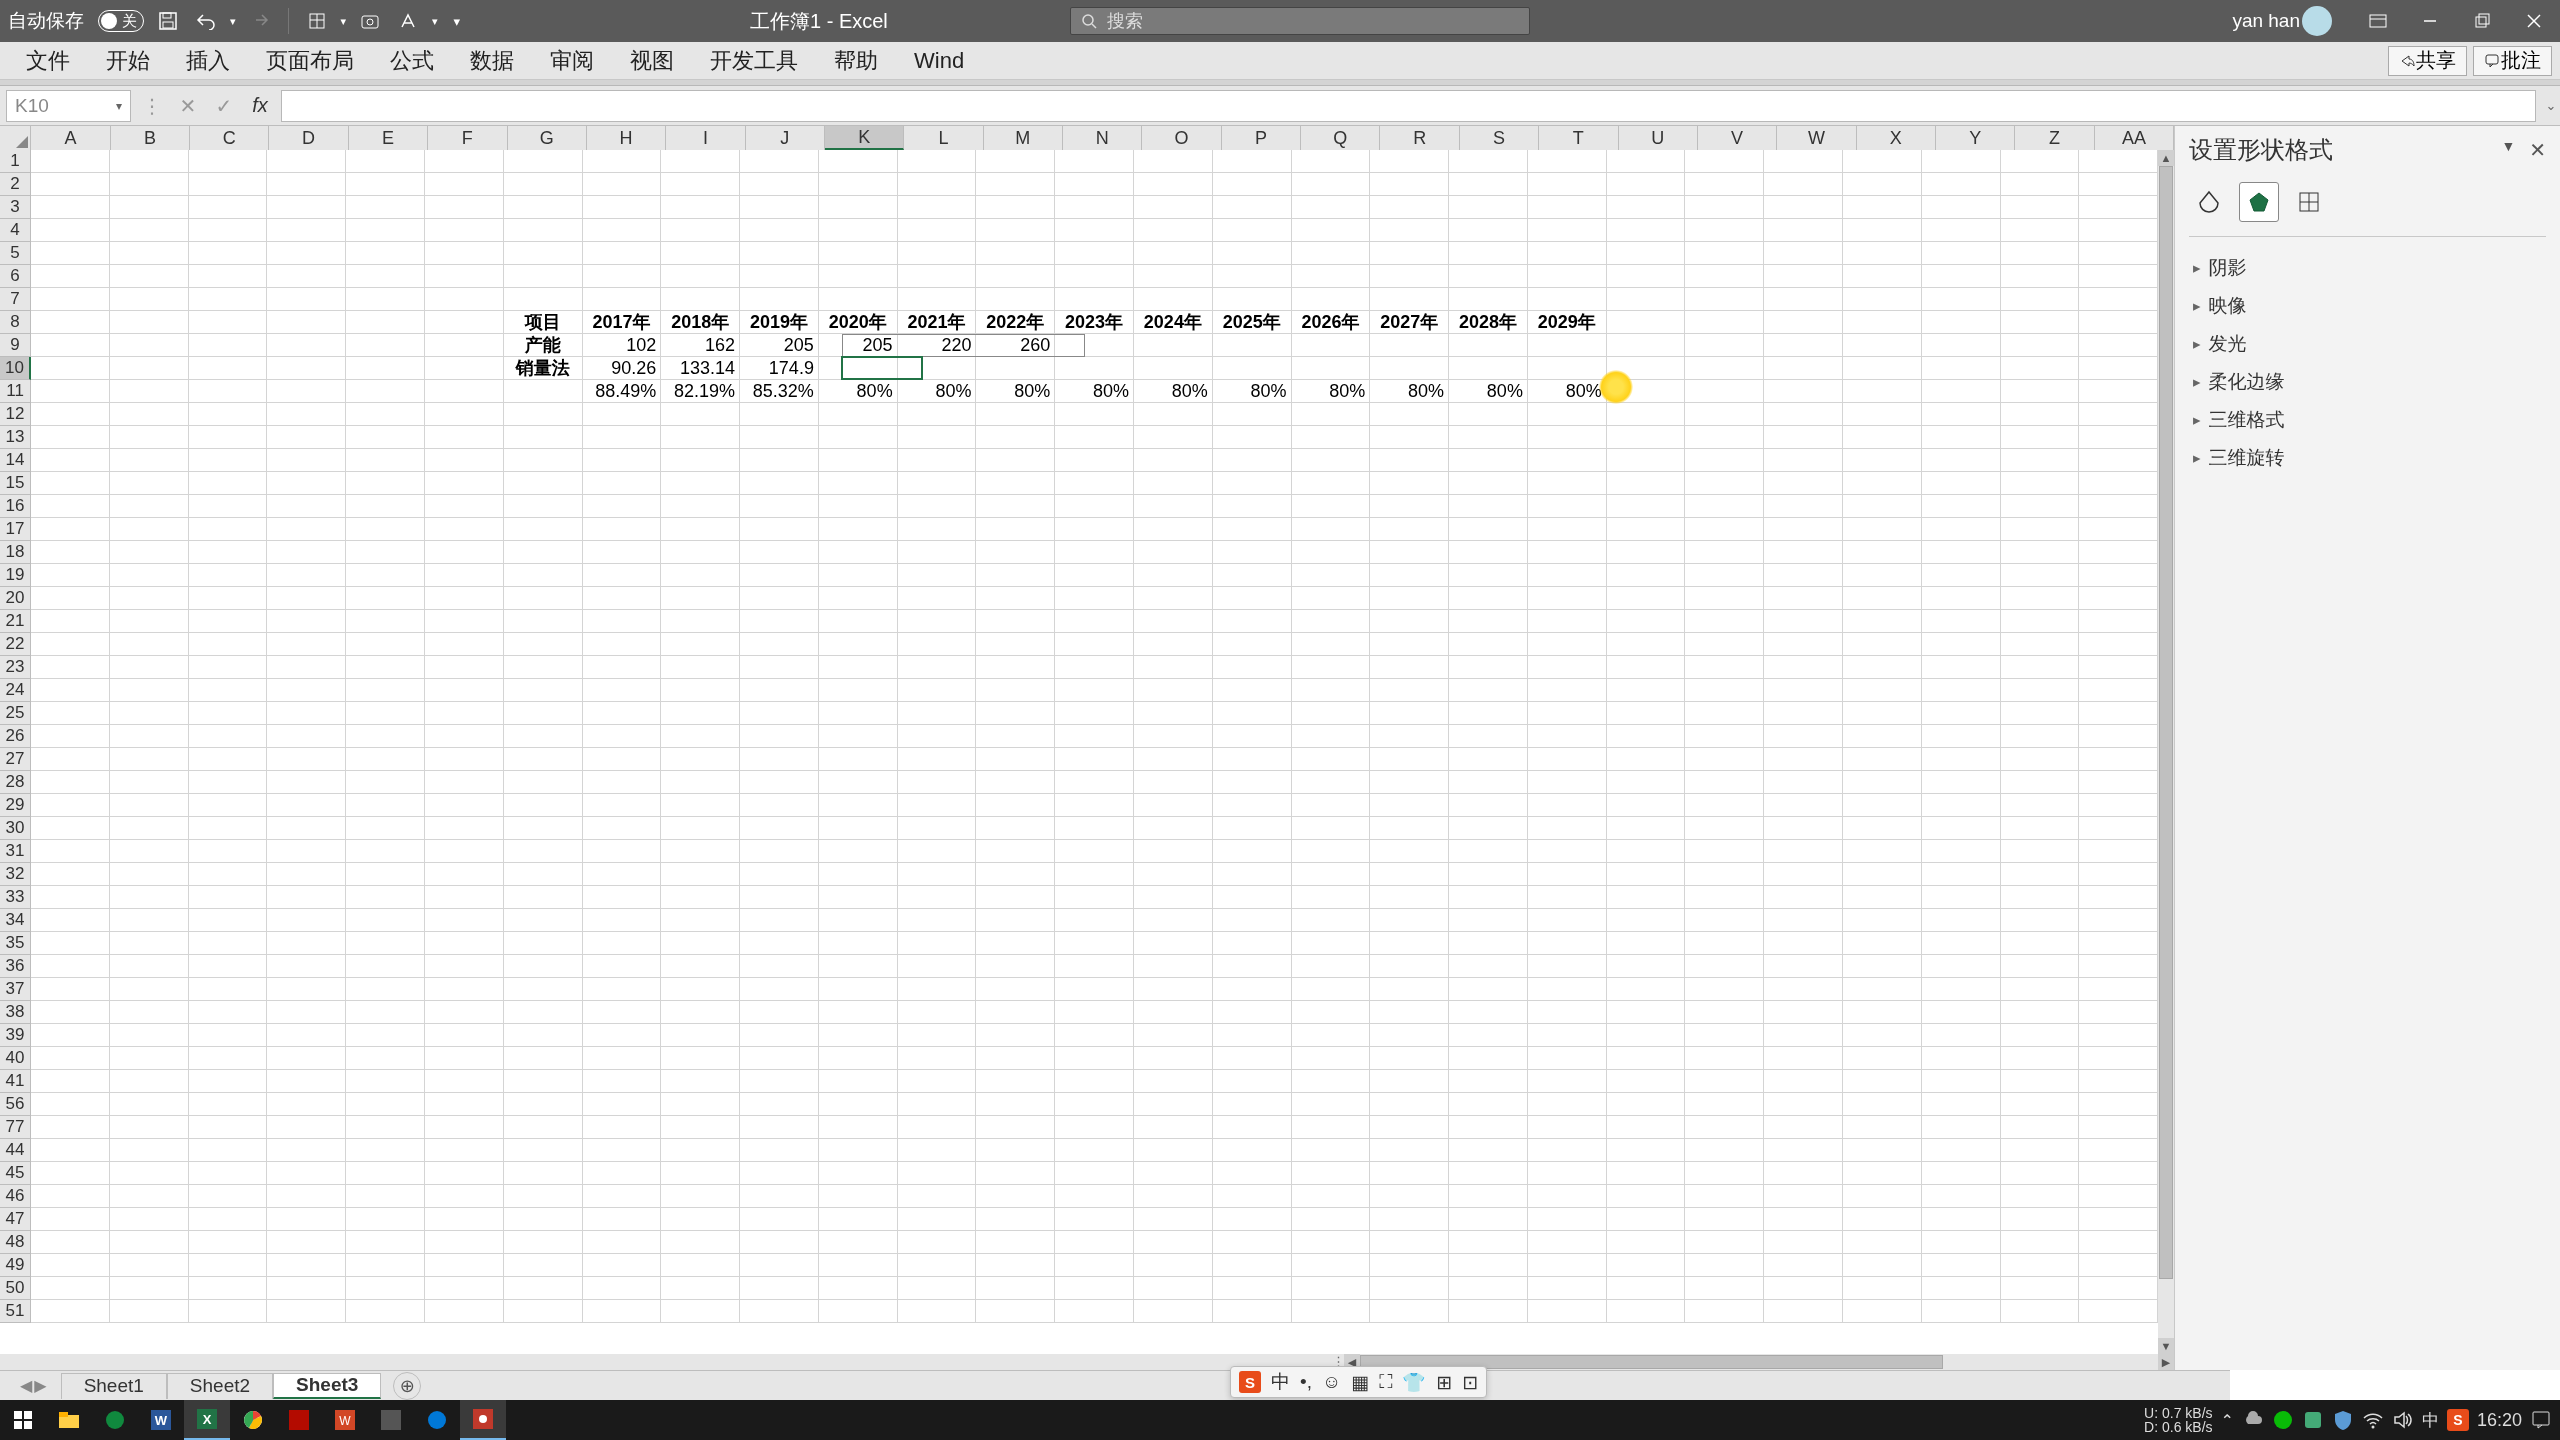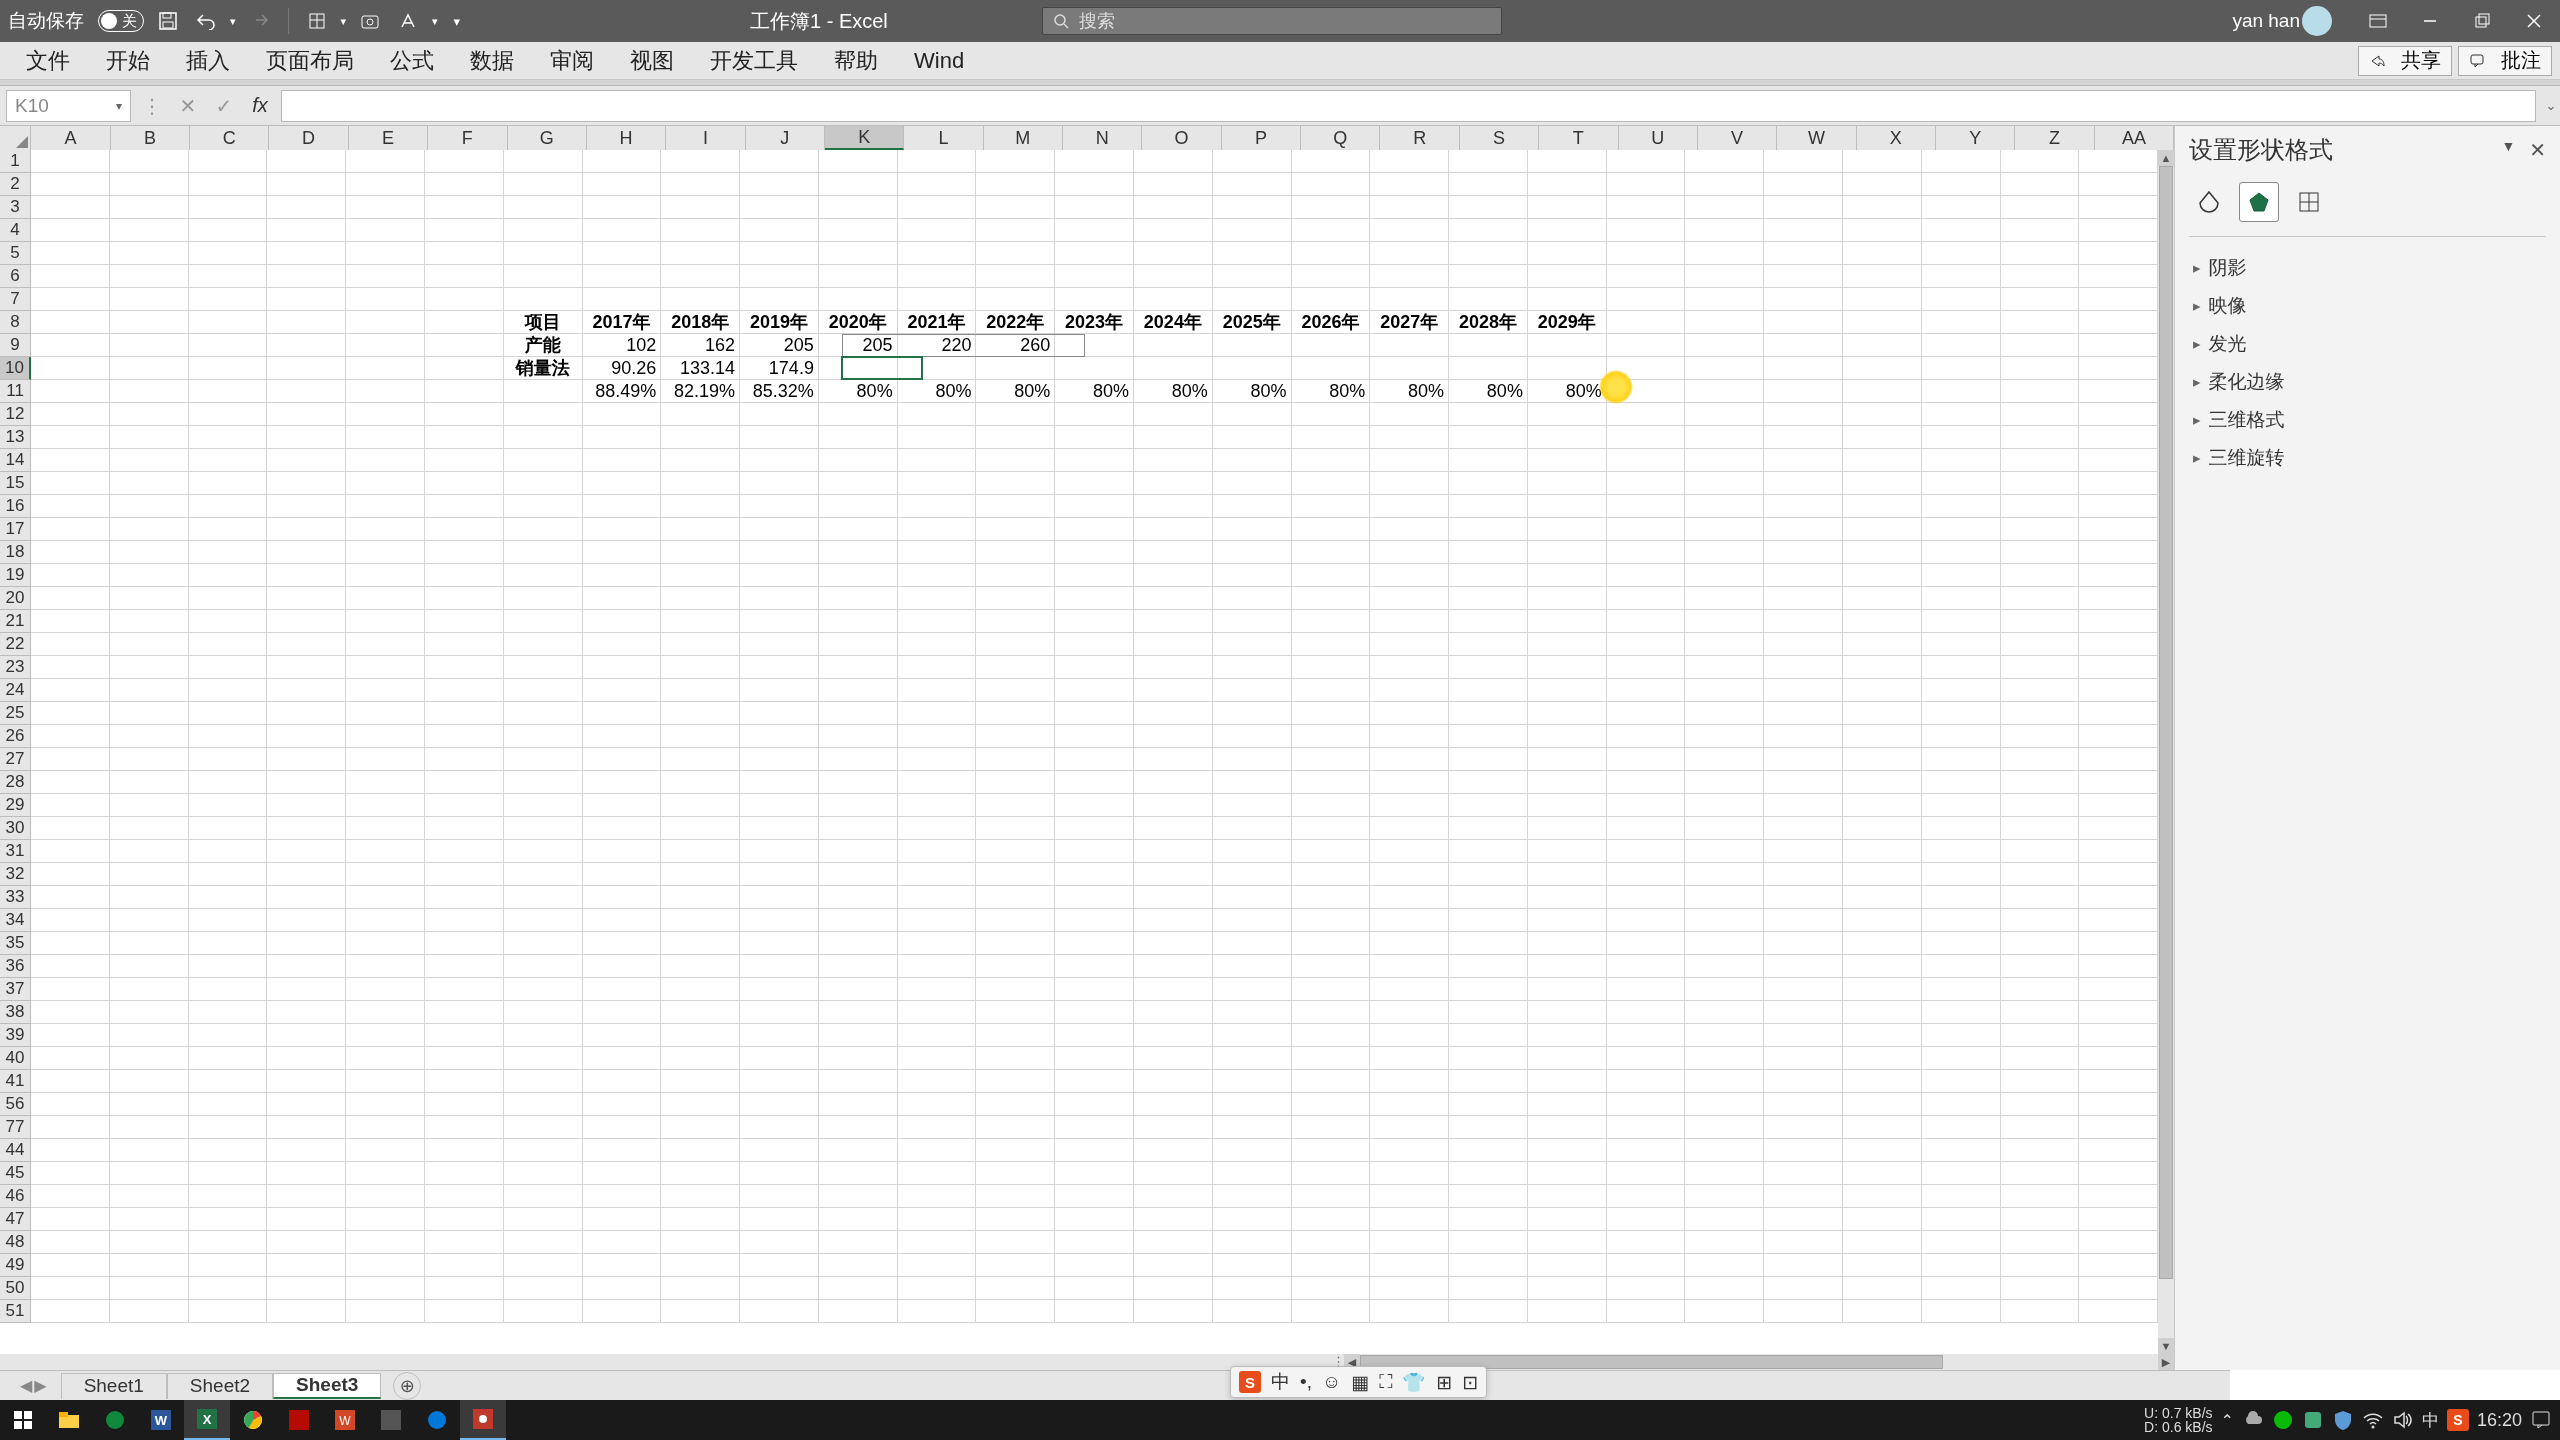--- a/index.html
+++ b/index.html
@@ -8,32 +8,32 @@
 
 .titlebar { height:42px; background:#5a5a5a; color:#fff; display:flex; align-items:center; font-size:19px; position:relative; }
 .titlebar .left { display:flex; align-items:center; padding-left:8px; gap:10px; }
 .autosave { display:flex; align-items:center; gap:14px; font-size:19px; }
 .switch { width:46px; height:22px; border:1px solid #fff; border-radius:11px; position:relative; background:#5a5a5a; }
 .switch::after { content:""; position:absolute; left:2px; top:2px; width:16px; height:16px; border-radius:50%; background:#fff; }
 .switch span { position:absolute; right:6px; top:1px; font-size:15px; }
 .tb-icon { width:28px; height:28px; display:flex; align-items:center; justify-content:center; border-radius:3px; }
 .tb-sep { width:1px; height:26px; background:#777; margin:0 4px; }
 .title-center { position:absolute; left:50%; transform:translateX(-50%); font-size:20px; display:flex; gap:8px; left:750px; transform:none;}
-.search { position:absolute; left:1042px; width:460px; height:28px; background:#7a7a7a; border:1px solid #444; border-radius:2px; display:flex; align-items:center; padding:0 10px; color:#ddd; font-size:18px; gap:10px;}
+.search { position:absolute; left:1070px; width:460px; height:28px; background:#7a7a7a; border:1px solid #444; border-radius:2px; display:flex; align-items:center; padding:0 10px; color:#ddd; font-size:18px; gap:10px;}
 .title-right { position:absolute; right:0; display:flex; align-items:center; height:100%; }
 .user { display:flex; align-items:center; gap:2px; margin-right:20px; font-size:19px;}
 .avatar { width:30px; height:30px; border-radius:50%; background:#b8dce8; }
 .winbtn { width:52px; height:42px; display:flex; align-items:center; justify-content:center; }
 
 
 .ribbon { height:38px; background:#e6e6e6; display:flex; align-items:center; position:relative; border-bottom:1px solid #c8c8c8;}
 .ribbon .tabs { display:flex; padding-left:8px; }
 .rtab { padding:16px 18px; height:38px; display:flex; align-items:center; font-size:22px; color:#222; }
 .ribbon-right { position:absolute; right:8px; display:flex; gap:6px;}
-.rbtn { height:30px; padding:0 10px; border:1px solid #aaa; background:#f6f6f6; display:flex; align-items:center; font-size:20px; gap:16px;}
+.rbtn { height:30px; padding:0 10px; border:1px solid #aaa; background:#f6f6f6; display:flex; align-items:center; font-size:20px; gap:1px;}
 
 
 .collapsed-ribbon { height:6px; background:#d4d4d4; border-bottom:1px solid #b8b8b8;}
 
 
 .fbar { height:40px; background:#e6e6e6; display:flex; align-items:center; border-bottom:1px solid #bdbdbd;}
 .namebox { width:125px; height:32px; background:#fff; border:1px solid #b8b8b8; margin-left:6px; padding:0 8px; display:flex; align-items:center; justify-content:space-between; font-size:19px; color:#888;}
 .fbar-icons { display:flex; align-items:center; padding:0 8px; gap:10px;}
 .fbar-icon { width:26px; height:26px; display:flex; align-items:center; justify-content:center; color:#999; font-size:20px;}
 .formula-input { flex:1; height:32px; background:#fff; border:1px solid #b8b8b8; margin-right:6px;}

